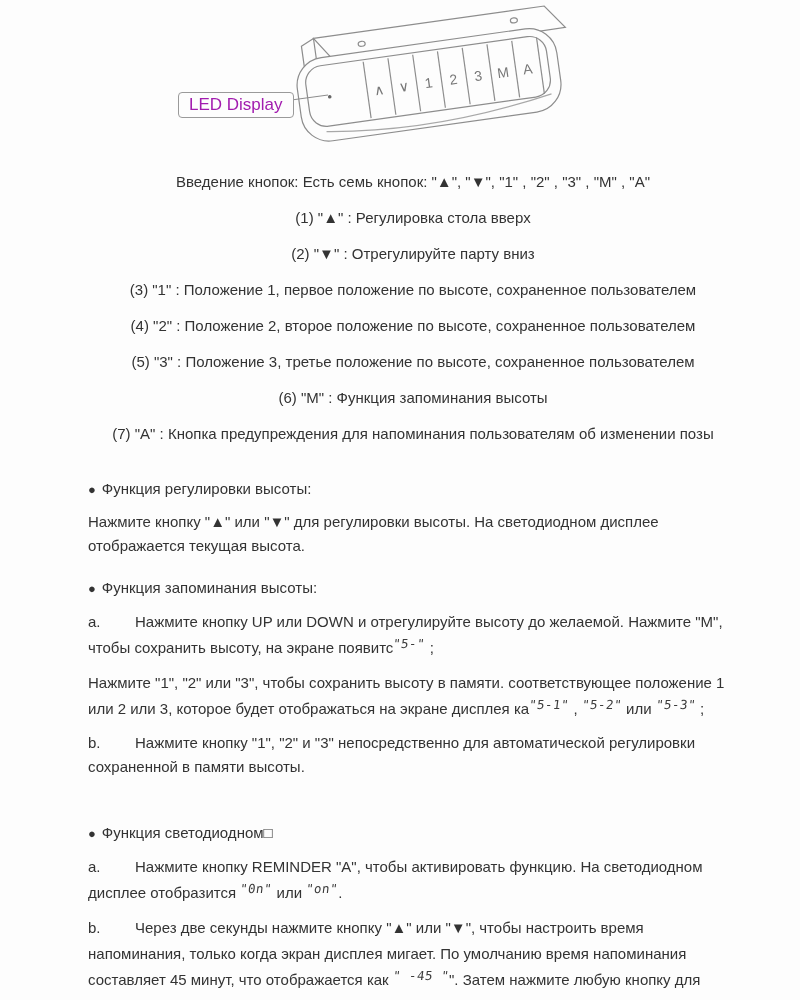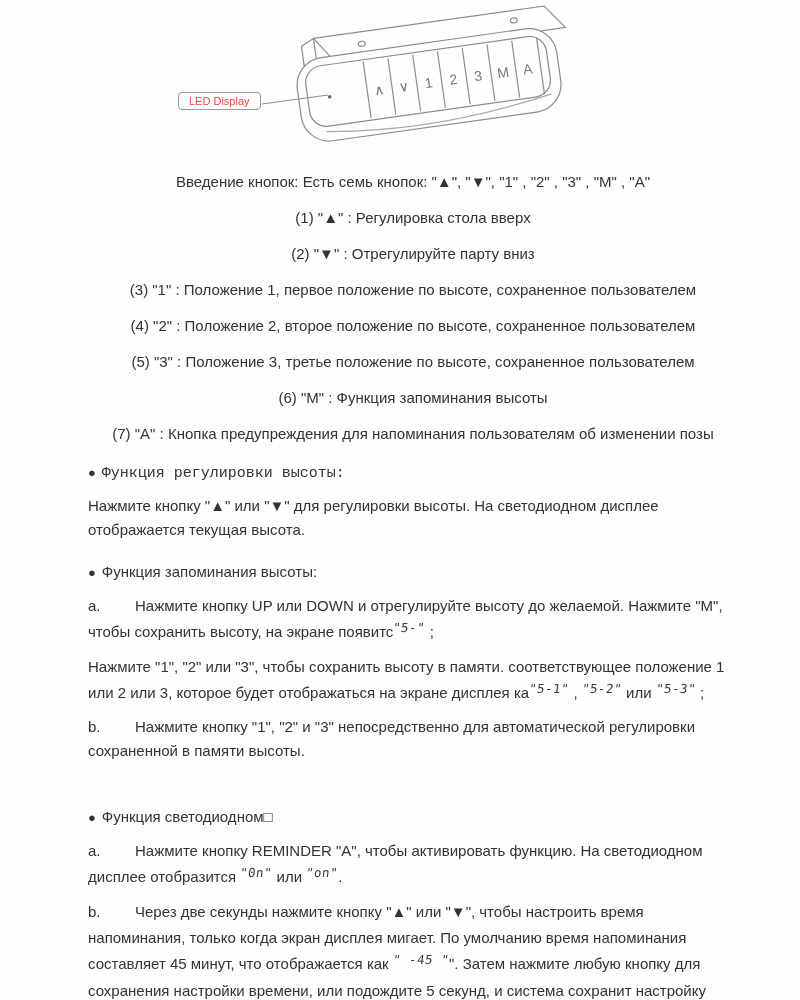--- a/index.html
+++ b/index.html
@@ -4,31 +4,31 @@
 <style>
   html,body{margin:0;padding:0;}
   body{width:800px;height:1000px;background:#fdfdfd;overflow:hidden;
        font-family:"Liberation Sans",sans-serif;color:#333;}
   .page{position:relative;width:800px;height:1000px;}
 
   
   .diagram{position:relative;width:800px;height:152px;}
   .diagram svg{position:absolute;left:170px;top:0;}
   .led-label{position:absolute;left:178px;top:92px;border:1px solid #9a9a9a;
-     border-radius:4px;padding:2px 10px;font-size:11px;color:#ef4444;background:#fdfdfd;}
+     border-radius:4px;padding:2px 10px;font-size:17px;color:#a21caf;background:#fdfdfd;}
 
   
   .content{margin:18px 62px 0 88px;width:650px;font-size:15px;line-height:24px;color:#333;}
   .line{margin:0 0 12px 0;text-align:center;}
   .heading{margin:18px 0 8px 0;}
   .bullet{font-size:13px;margin-right:6px;}
   .para{margin:0 0 8px 0;}
   .item-label{display:inline-block;width:47px;}
   .gap-lg{margin-top:42px;}
-  .gap-md{margin-top:16px;font-family:Liberation Mono, monospace;}
+  .gap-md{margin-top:31px;}
   .led{font-family:"DejaVu Sans Mono",monospace;font-size:12.5px;color:#3c3c3c;
        display:inline-block;transform:skewX(-7deg);position:relative;top:-5px;
        letter-spacing:.5px;white-space:pre;}
   .lh-tall{line-height:26px;}
 </style>
 </head>
 <body>
 
 <div class="page">
 

